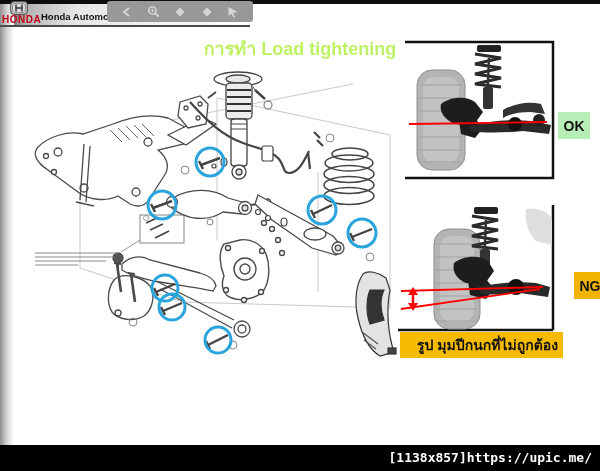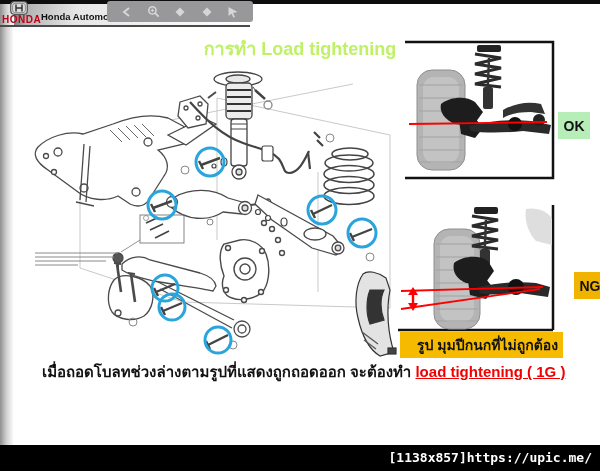--- a/index.html
+++ b/index.html
@@ -361,20 +361,19 @@
         <path d="M15 88 L15 100" stroke="#ff0000" stroke-width="2.4"></path>
         <path d="M15 82 L10 90 L20 90 Z"></path>
         <path d="M15 106 L10 98 L20 98 Z"></path>
       </g>
     </svg>
   </div>
   <div class="abs badge badge-ng" style="background:#f0b400">NG</div>
   <div class="abs caption caption-ng" style="background:#f6ba00">รูป มุมปีกนกที่ไม่ถูกต้อง</div>
 
   <div class="abs para">
-    <div class="l1"><span>เมื่อถอดโบลทช่วงล่างตามรูปที่แสดงถูกถอดออก จะต้องทำ </span><span class="hl">load tightening ( 1G )</span></div>
   </div>
 
   <div class="abs footerbar">
     <span>[1138x857]https://upic.me/</span>
   </div>
 
 </div>
 
 </body></html>

